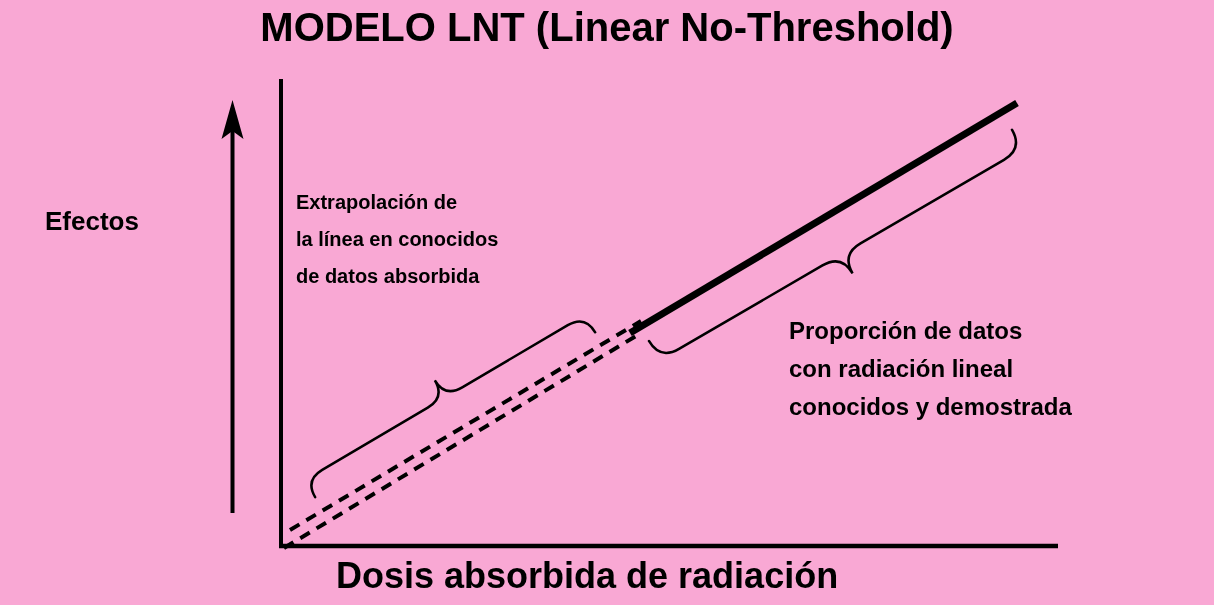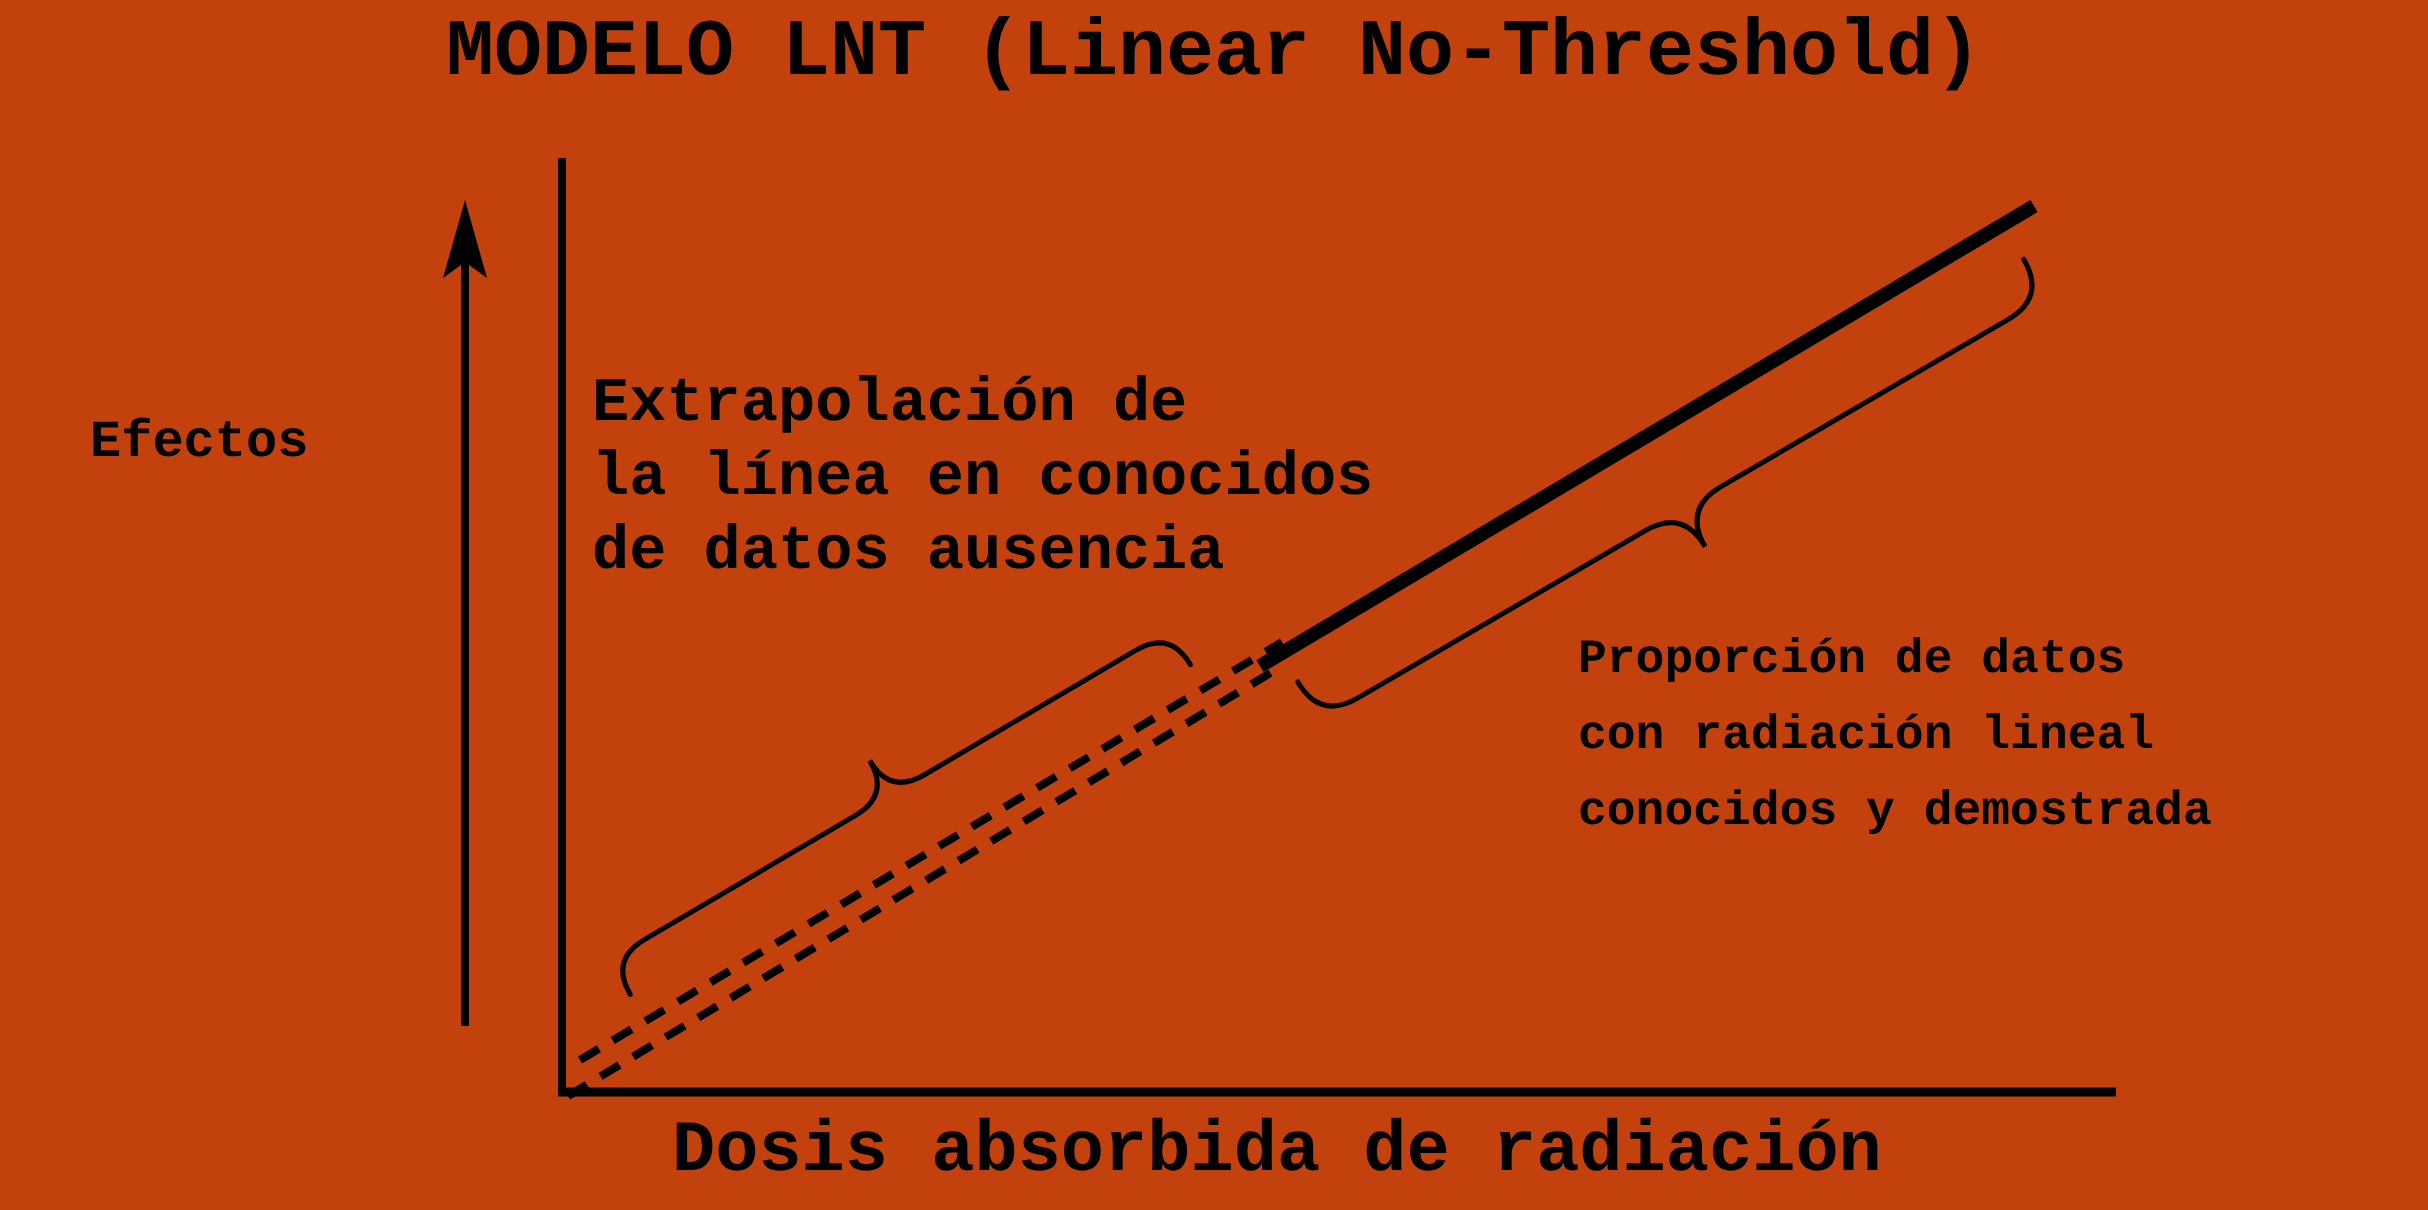--- a/index.html
+++ b/index.html
@@ -4,23 +4,23 @@
 <style>
   html, body {
     margin: 0;
     padding: 0;
     background: #ffffff;
   }
   #stage {
     position: relative;
     width: 1214px;
     height: 605px;
-    background: #c2410c;
+    background: #f9a8d4;
     overflow: hidden;
-    font-family: Liberation Mono, monospace;
+    font-family: Liberation Sans, sans-serif;
   }
   #plot-svg {
     position: absolute;
     left: 0;
     top: 0;
   }
   .label {
     position: absolute;
     color: #000000;
     font-weight: bold;
@@ -45,21 +45,21 @@
   .x-axis-label {
     left: 336px;
     top: 557px;
     width: 640px;
     text-align: left;
     font-size: 36px;
   }
   .extrapolation-label {
     left: 296px;
     top: 184px;
-    font-size: 31px;
+    font-size: 20px;
     line-height: 37px;
   }
   .known-data-label {
     left: 789px;
     top: 312px;
     font-size: 24px;
     line-height: 38px;
   }
 </style>
 </head>
@@ -96,21 +96,21 @@
 
   <div class="label y-axis-label">
     <div>Efectos</div>
   </div>
 
   <div class="label x-axis-label">Dosis absorbida de radiación</div>
 
   <div class="label extrapolation-label">
     <div>Extrapolación de</div>
     <div>la línea en conocidos</div>
-    <div>de datos ausencia</div>
+    <div>de datos absorbida</div>
   </div>
 
   <div class="label known-data-label">
     <div>Proporción de datos</div>
     <div>con radiación lineal</div>
     <div>conocidos y demostrada</div>
   </div>
 
 </div>
 

